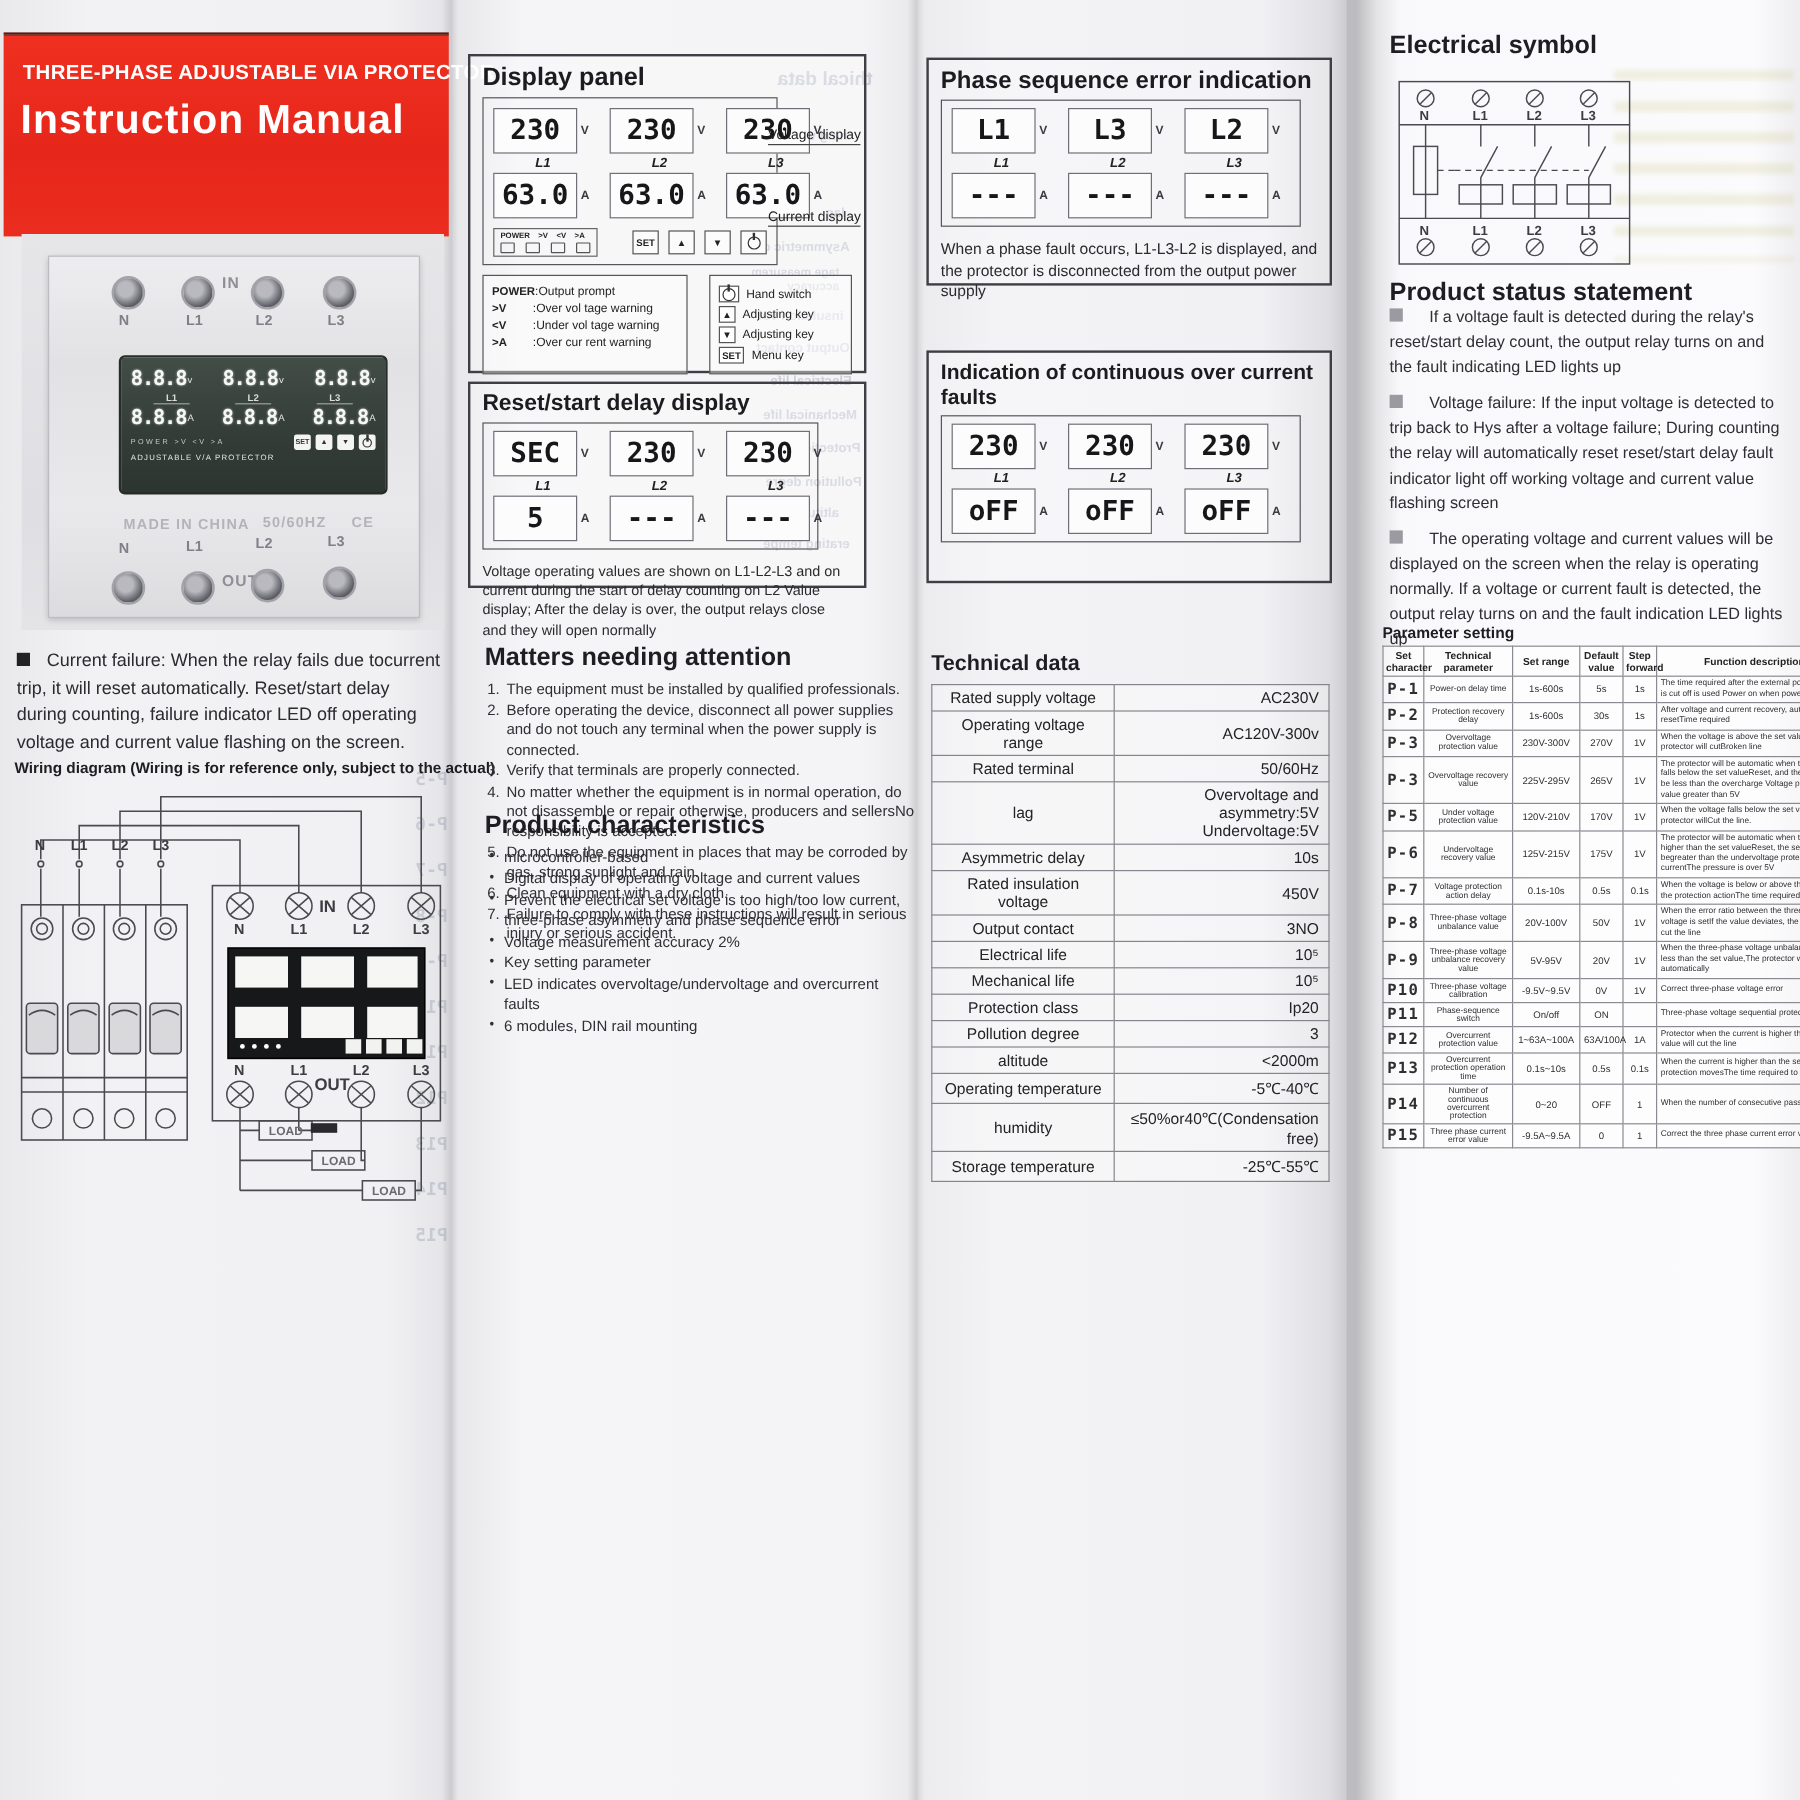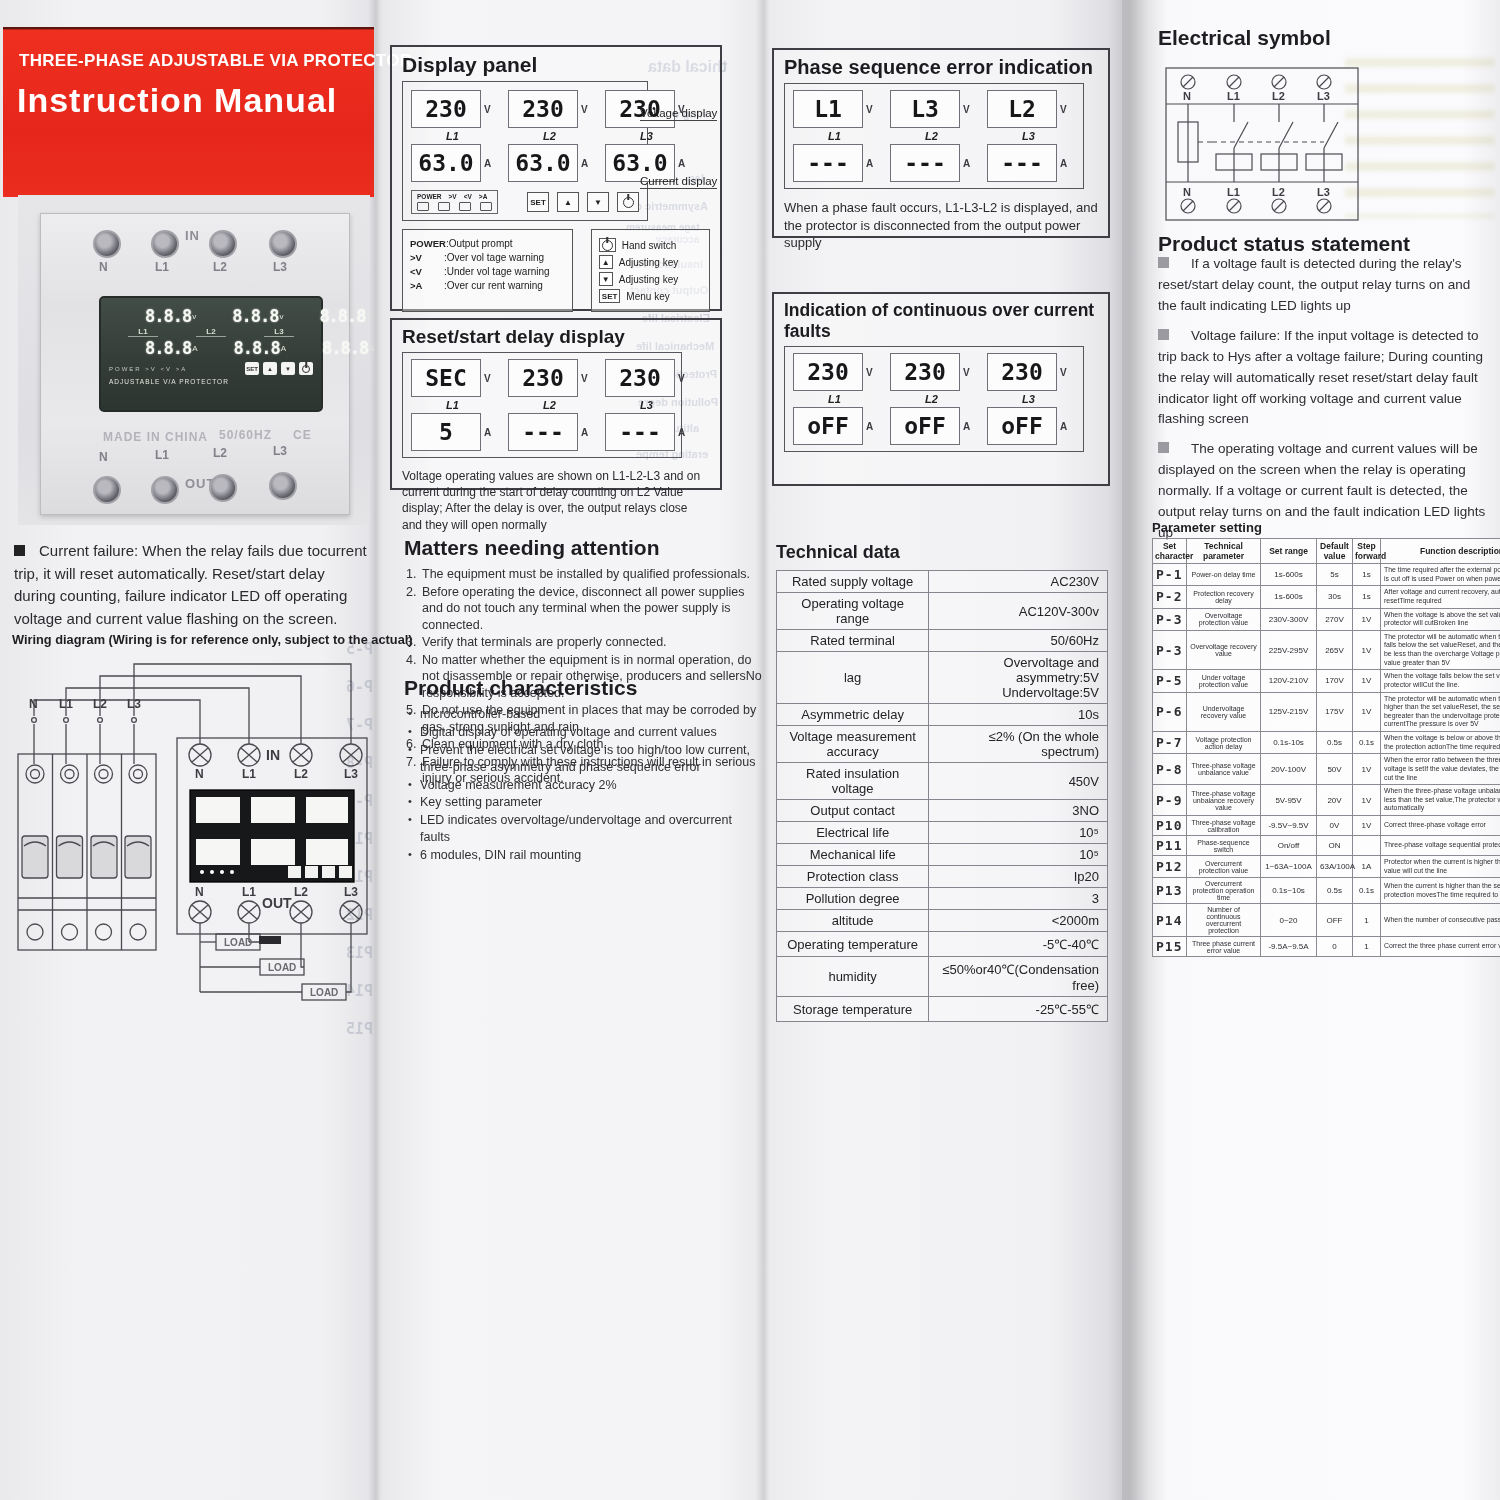--- a/index.html
+++ b/index.html
@@ -21,21 +21,21 @@
   #banner .t2{position:absolute;left:14px;top:52px;font-size:34px;font-weight:bold;color:#fff;letter-spacing:1px;white-space:nowrap;}
   
   #photo{left:18px;top:195px;width:352px;height:330px;background:linear-gradient(180deg,#e6e6e9,#dfdfe3 70%,#e4e4e7);}
   #dev-body{position:absolute;left:22px;top:18px;width:308px;height:300px;background:linear-gradient(180deg,#ededef,#e2e2e5 30%,#e9e9ec 70%,#dcdcdf);border:1px solid #bcbcc1;box-shadow:0 2px 5px rgba(0,0,0,.18);}
   .term{position:absolute;width:24px;height:24px;border-radius:50%;background:radial-gradient(circle at 40% 38%,#b9b9bf 0 30%,#7e7e86 55%,#5c5c63 70%,#8b8b92);border:2px solid #a2a2a8;}
   .term-lab{position:absolute;font-size:12px;color:#808089;font-weight:bold;}
   .io-lab{position:absolute;font-size:13px;color:#8e8e96;font-weight:bold;letter-spacing:1px;}
   #dev-display{position:absolute;left:58px;top:82px;width:224px;height:116px;background:linear-gradient(180deg,#434d47,#333c37 60%,#2d3531);border-radius:5px;border:2px solid #262d29;display:flex;flex-direction:column;padding:8px 8px 4px;box-sizing:border-box;}
   .dev-row{display:flex;justify-content:space-between;}
   .dev-grp{display:flex;align-items:center;}
-  .dev-seg{font-family:"DejaVu Sans Mono",monospace;font-weight:bold;font-size:17px;letter-spacing:-1px;color:#f6f8f3;text-shadow:0 0 2px rgba(255,255,255,.7);margin-left:36px;}
+  .dev-seg{font-family:"DejaVu Sans Mono",monospace;font-weight:bold;font-size:17px;letter-spacing:-1px;color:#f6f8f3;text-shadow:0 0 2px rgba(255,255,255,.7);}
   .dev-unit{font-size:8px;color:#dfe5dc;margin-left:1px;}
   .dev-ph-row{display:flex;justify-content:space-around;margin:1px 0;}
   .dev-ph{font-size:8px;font-weight:bold;color:#d8dfd4;border-bottom:1px solid #9aa39a;padding:0 10px;}
   .dev-ctl{display:flex;justify-content:space-between;align-items:center;margin-top:4px;}
   .dev-ind{font-size:6px;color:#c3cbc1;letter-spacing:2px;}
   .dev-btns{display:flex;gap:4px;}
   .dev-btn{width:14px;height:13px;background:#f4f4f2;border-radius:2px;font-size:6px;display:flex;align-items:center;justify-content:center;color:#333;font-weight:bold;}
   .dev-brand{font-size:6.5px;color:#e4e8e1;letter-spacing:1px;margin-top:3px;}
   .dev-print{position:absolute;font-size:12px;color:#b3b3b9;font-weight:bold;letter-spacing:1px;}
   
@@ -664,24 +664,20 @@
         </tr>
         <tr>
           <td class="td-lab">lag</td>
           <td class="td-val">Overvoltage and asymmetry:5V<br>Undervoltage:5V</td>
         </tr>
         <tr>
           <td class="td-lab">Asymmetric delay</td>
           <td class="td-val">10s</td>
         </tr>
         <tr>
-          <td class="td-lab">Voltage measurement accuracy</td>
-          <td class="td-val">≤2% (On the whole spectrum)</td>
-        </tr>
-        <tr>
           <td class="td-lab">Rated insulation voltage</td>
           <td class="td-val">450V</td>
         </tr>
         <tr>
           <td class="td-lab">Output contact</td>
           <td class="td-val">3NO</td>
         </tr>
         <tr>
           <td class="td-lab">Electrical life</td>
           <td class="td-val">10⁵</td>

